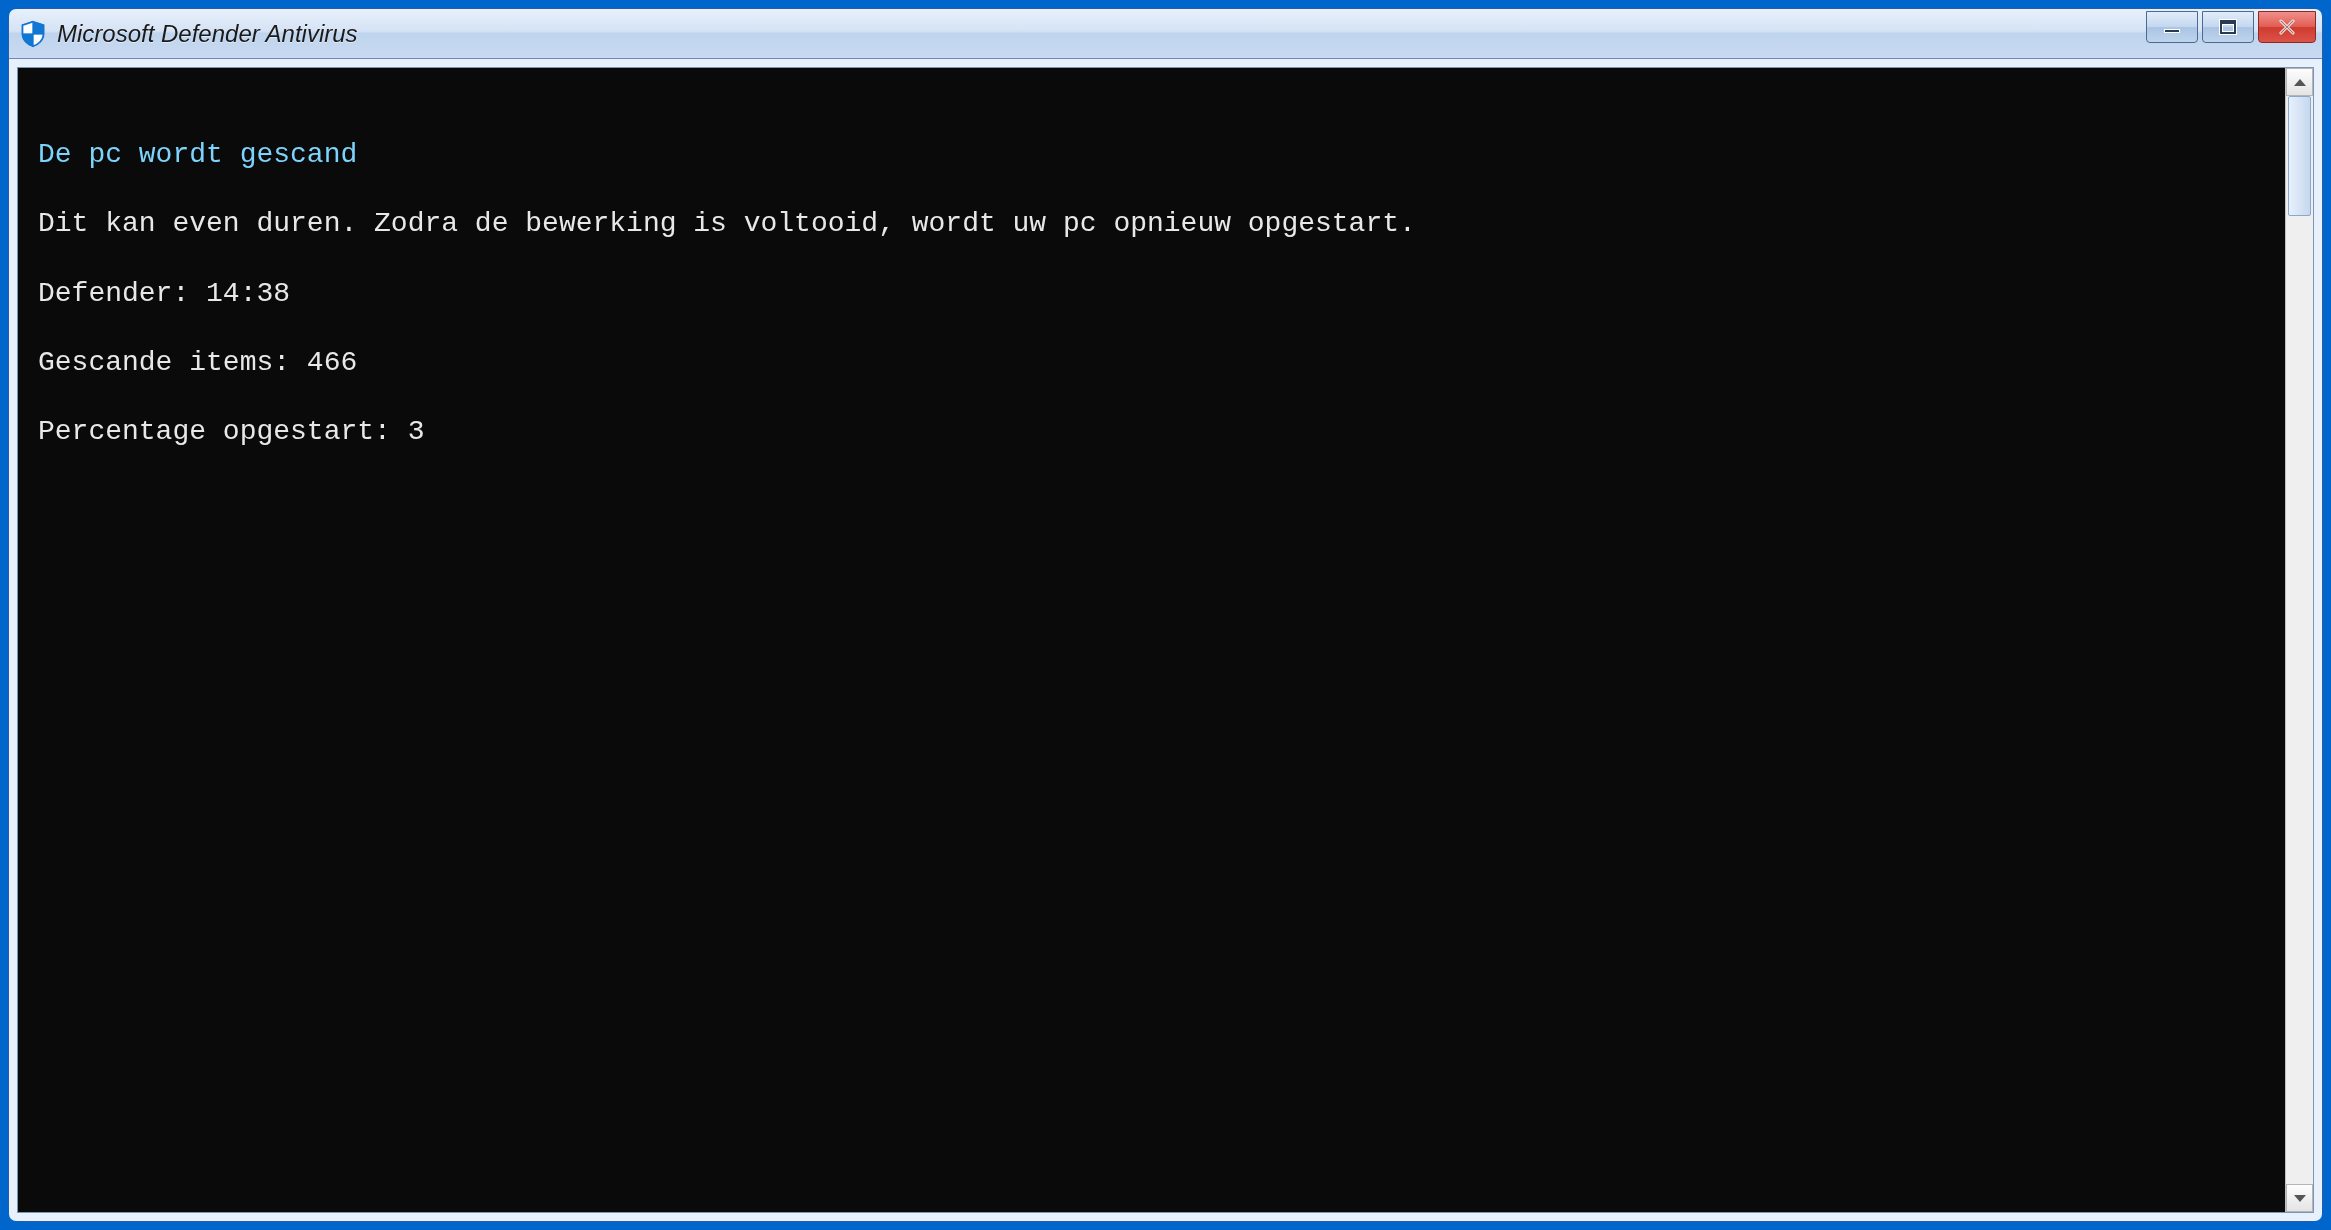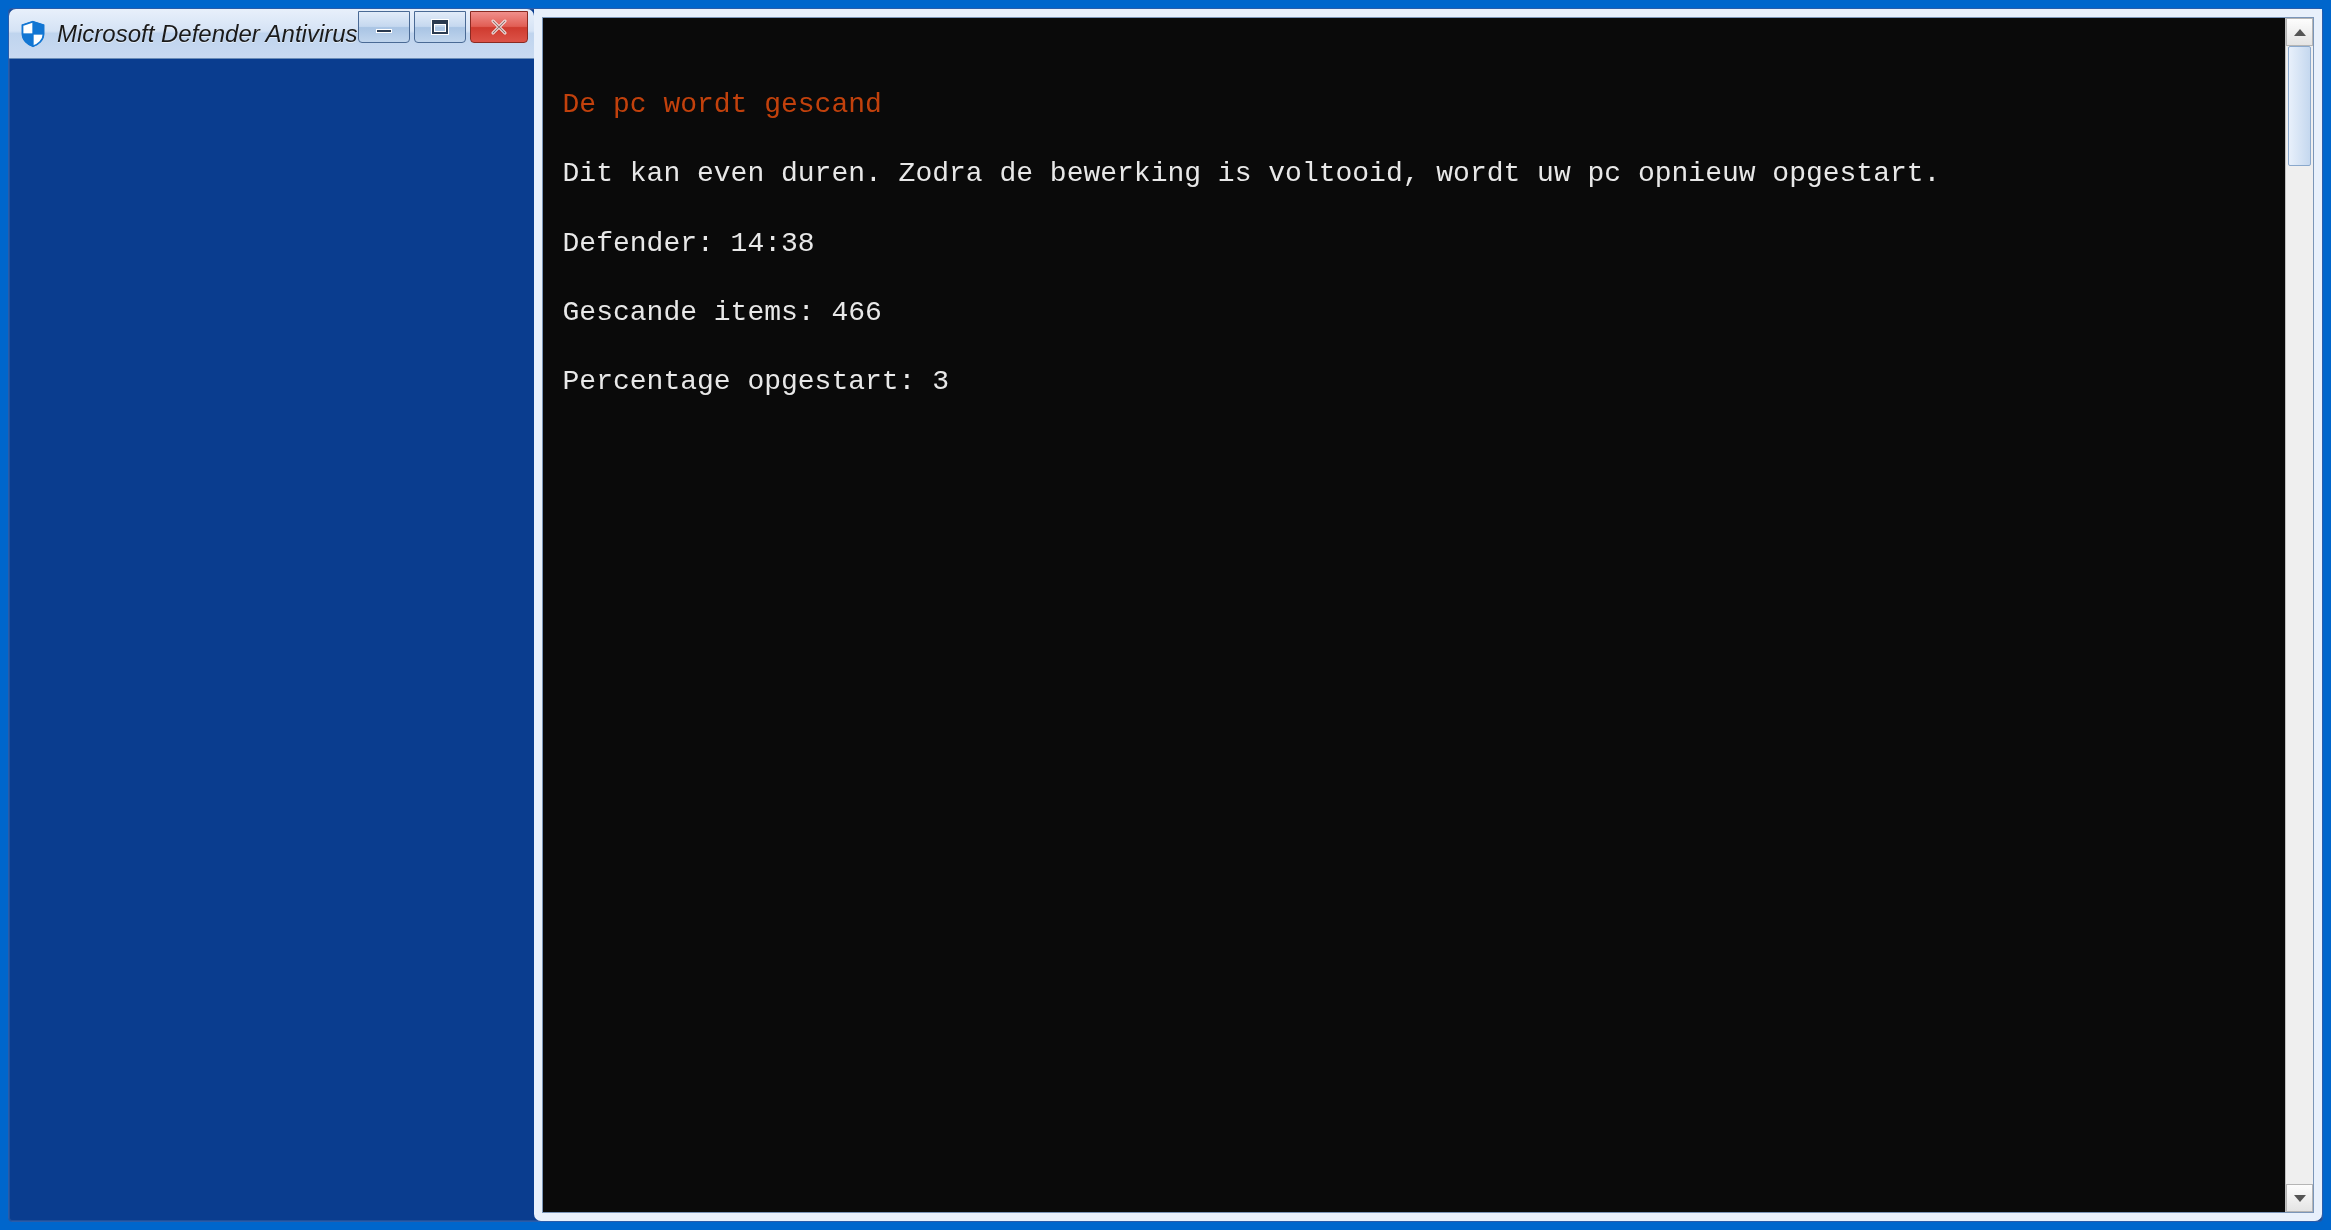--- a/index.html
+++ b/index.html
@@ -13,23 +13,23 @@
       font-family: "Segoe UI", Tahoma, sans-serif;
       width: 2331px;
       height: 1230px;
       overflow: hidden;
     }
     .window {
       width: 100%;
       height: 100%;
       background: #0a3d8f;
       border: 1px solid #2a5caa;
-      border-radius: 4px;
-      display: flex;
-      flex-direction: row;
+      border-radius: 14px;
+      display: flex;
+      flex-direction: column;
       box-shadow: 0 0 0 1px rgba(255,255,255,0.1) inset;
     }
     .titlebar {
       height: 50px;
       background: linear-gradient(to bottom, #e8f0fb 0%, #d5e3f5 45%, #bfd4ee 50%, #c9daf1 100%);
       border-bottom: 1px solid #6a8db8;
       border-top-left-radius: 7px;
       border-top-right-radius: 7px;
       display: flex;
       align-items: center;
@@ -111,21 +111,21 @@
       background: #0a0a0a;
       color: #e8e8e8;
       font-family: Consolas, "Courier New", monospace;
       font-size: 28px;
       line-height: 1.4;
       padding: 28px 20px;
       overflow-y: auto;
       white-space: pre-wrap;
     }
     .console .heading {
-      color: #c2410c;
+      color: #7dd3fc;
       display: block;
       margin-bottom: 30px;
     }
     .console .line {
       display: block;
       margin-bottom: 30px;
     }
     .scrollbar {
       width: 28px;
       background: #f0f0f0;

